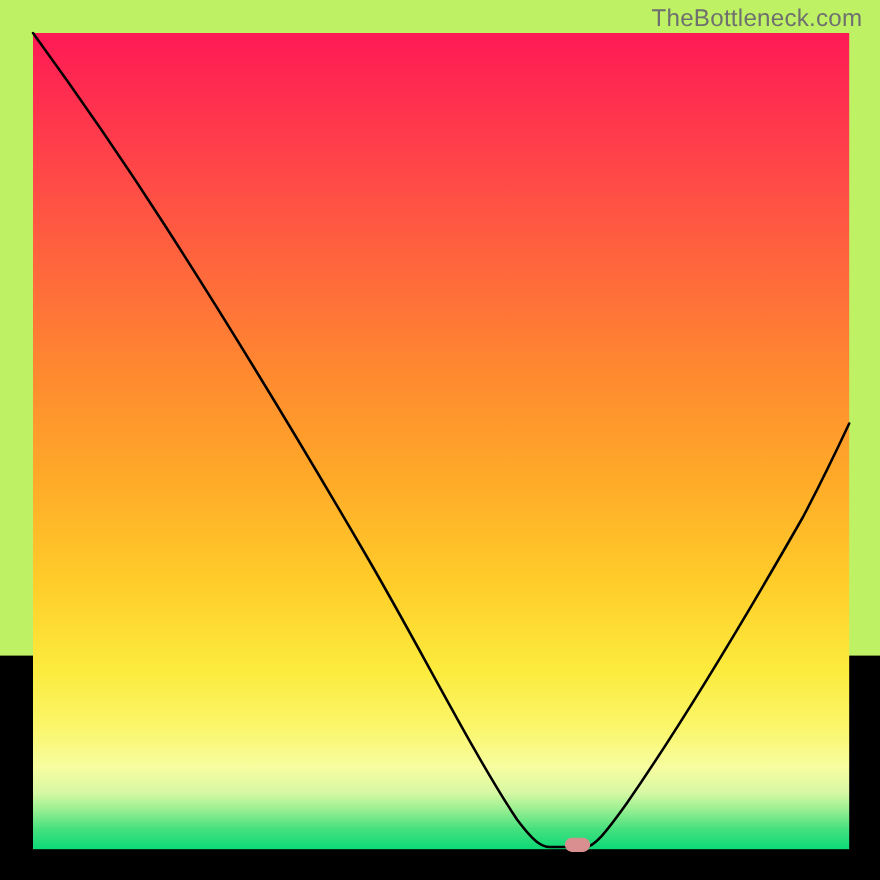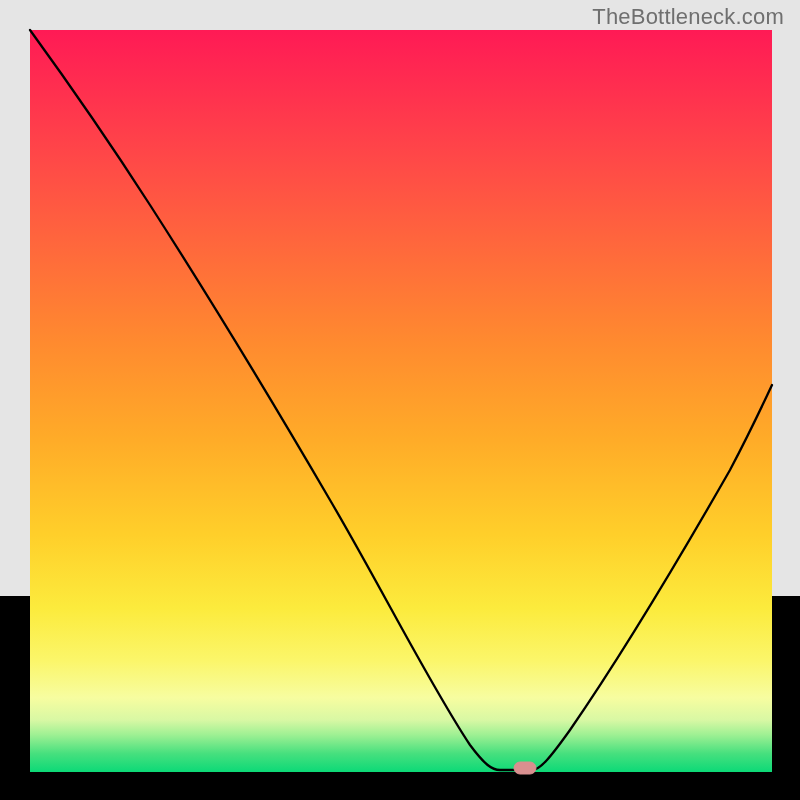--- a/index.html
+++ b/index.html
@@ -8,21 +8,21 @@
     width: 800px;
     height: 800px;
     background: #000;
     overflow: hidden;
     font-family: Arial, Helvetica, sans-serif;
   }
   .frame {
     position: relative;
     width: 800px;
     height: 596px;
-    background: #e5e5e5;
+    background: #bef264;
   }
   .watermark {
     position: absolute;
     top: 4px;
     right: 16px;
     color: #6f6f6f;
     font-size: 22px;
     font-weight: 500;
     letter-spacing: 0.2px;
     z-index: 10;

